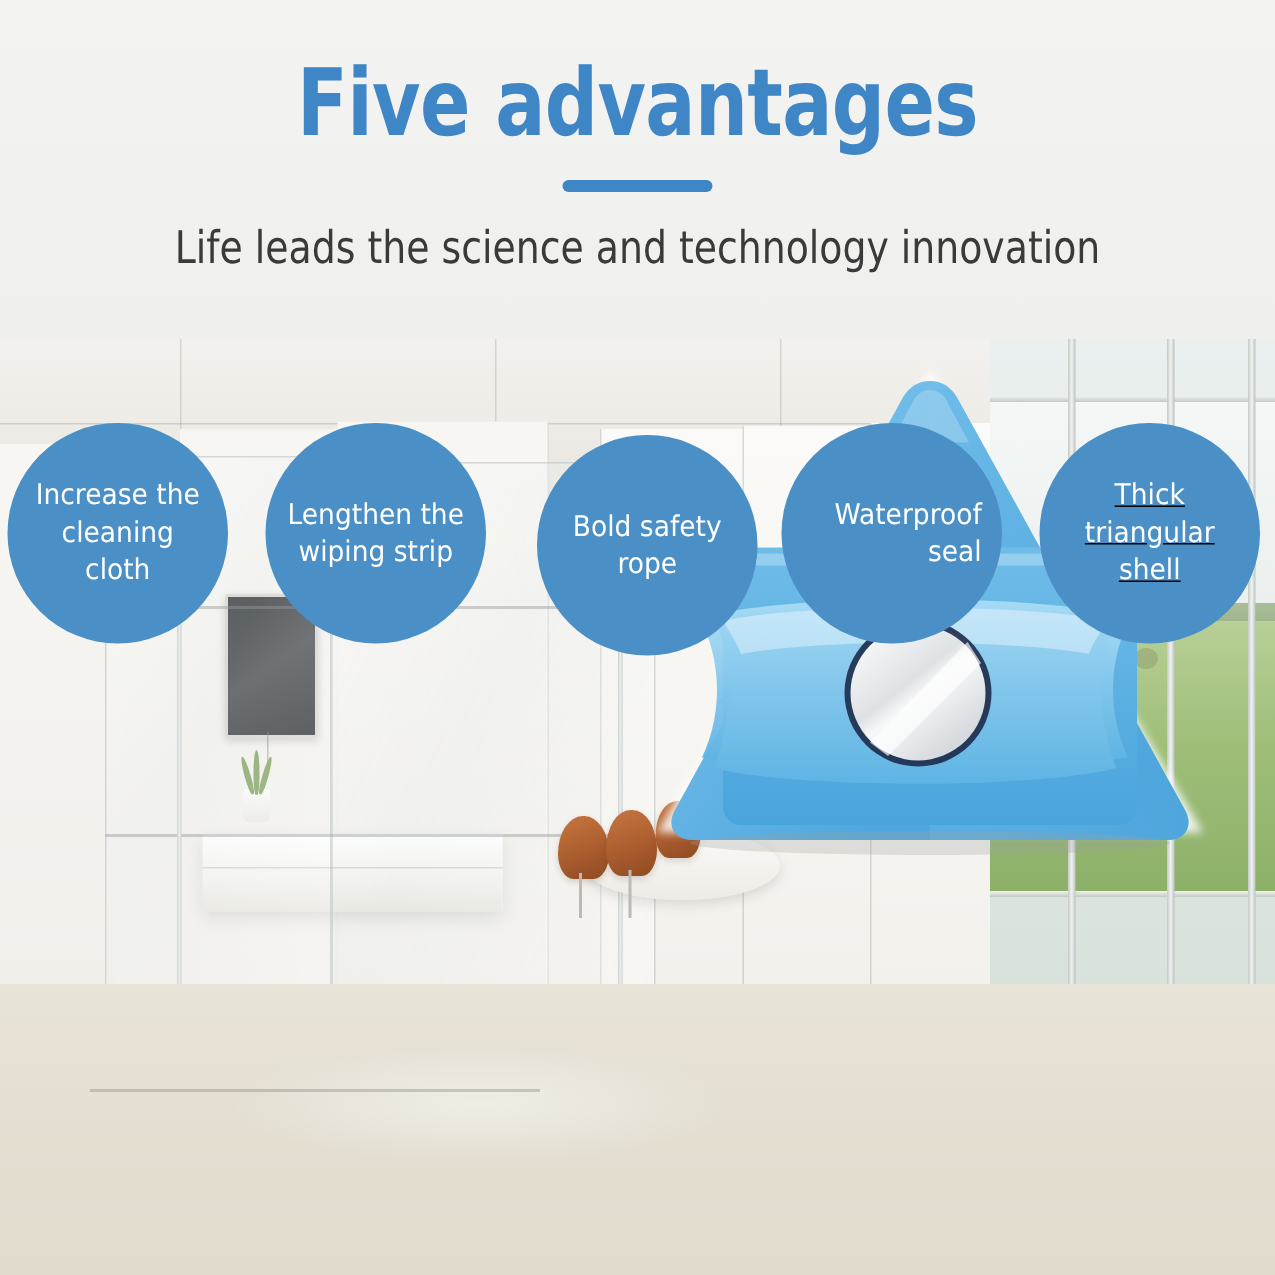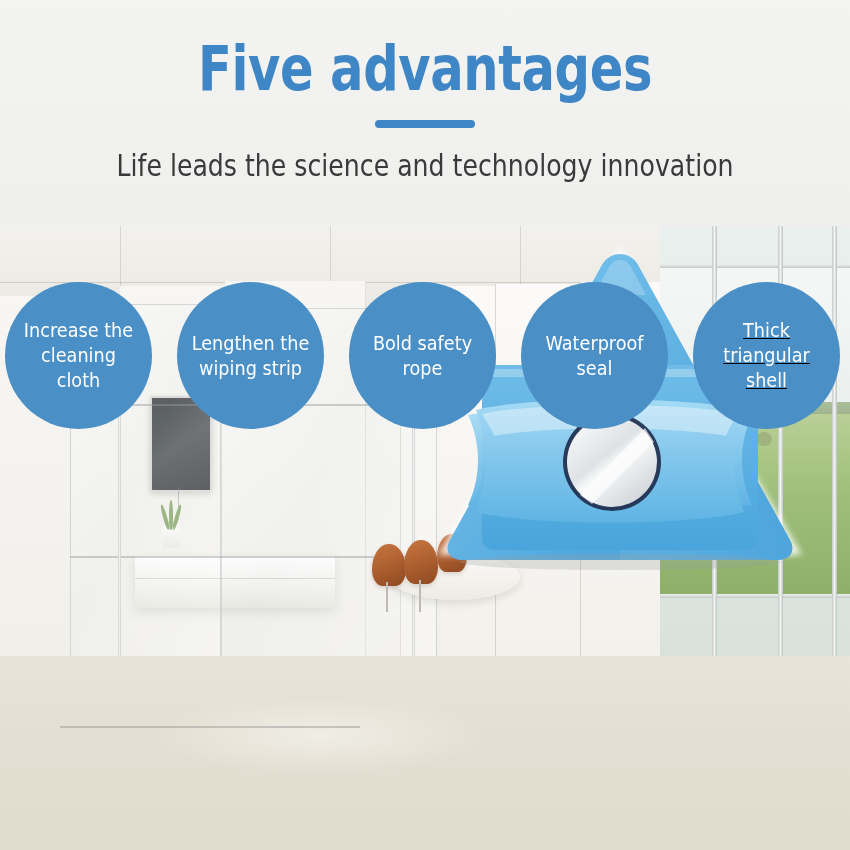--- a/index.html
+++ b/index.html
@@ -465,24 +465,24 @@
     </svg>
   </div>
 
   <div class="badges">
     <div class="badge" style="left:177px;">
       <span class="badge-label">Lengthen the wiping strip</span>
     </div>
     <div class="badge" style="left:5px;">
       <span class="badge-label">Increase the cleaning cloth</span>
     </div>
-    <div class="badge" style="left:349px;">
+    <div class="badge" style="left:358px;margin-top:8px;">
       <span class="badge-label">Bold safety rope</span>
     </div>
-    <div class="badge" style="left:521px;">
+    <div class="badge" style="left:521px;text-align:right;">
       <span class="badge-label">Waterproof seal</span>
     </div>
     <div class="badge" style="left:693px;text-decoration:underline;">
       <span class="badge-label">Thick triangular shell</span>
     </div>
   </div>
 
   <div class="header-band">
     <div class="title">Five advantages</div>
     <div class="title-rule"></div>

